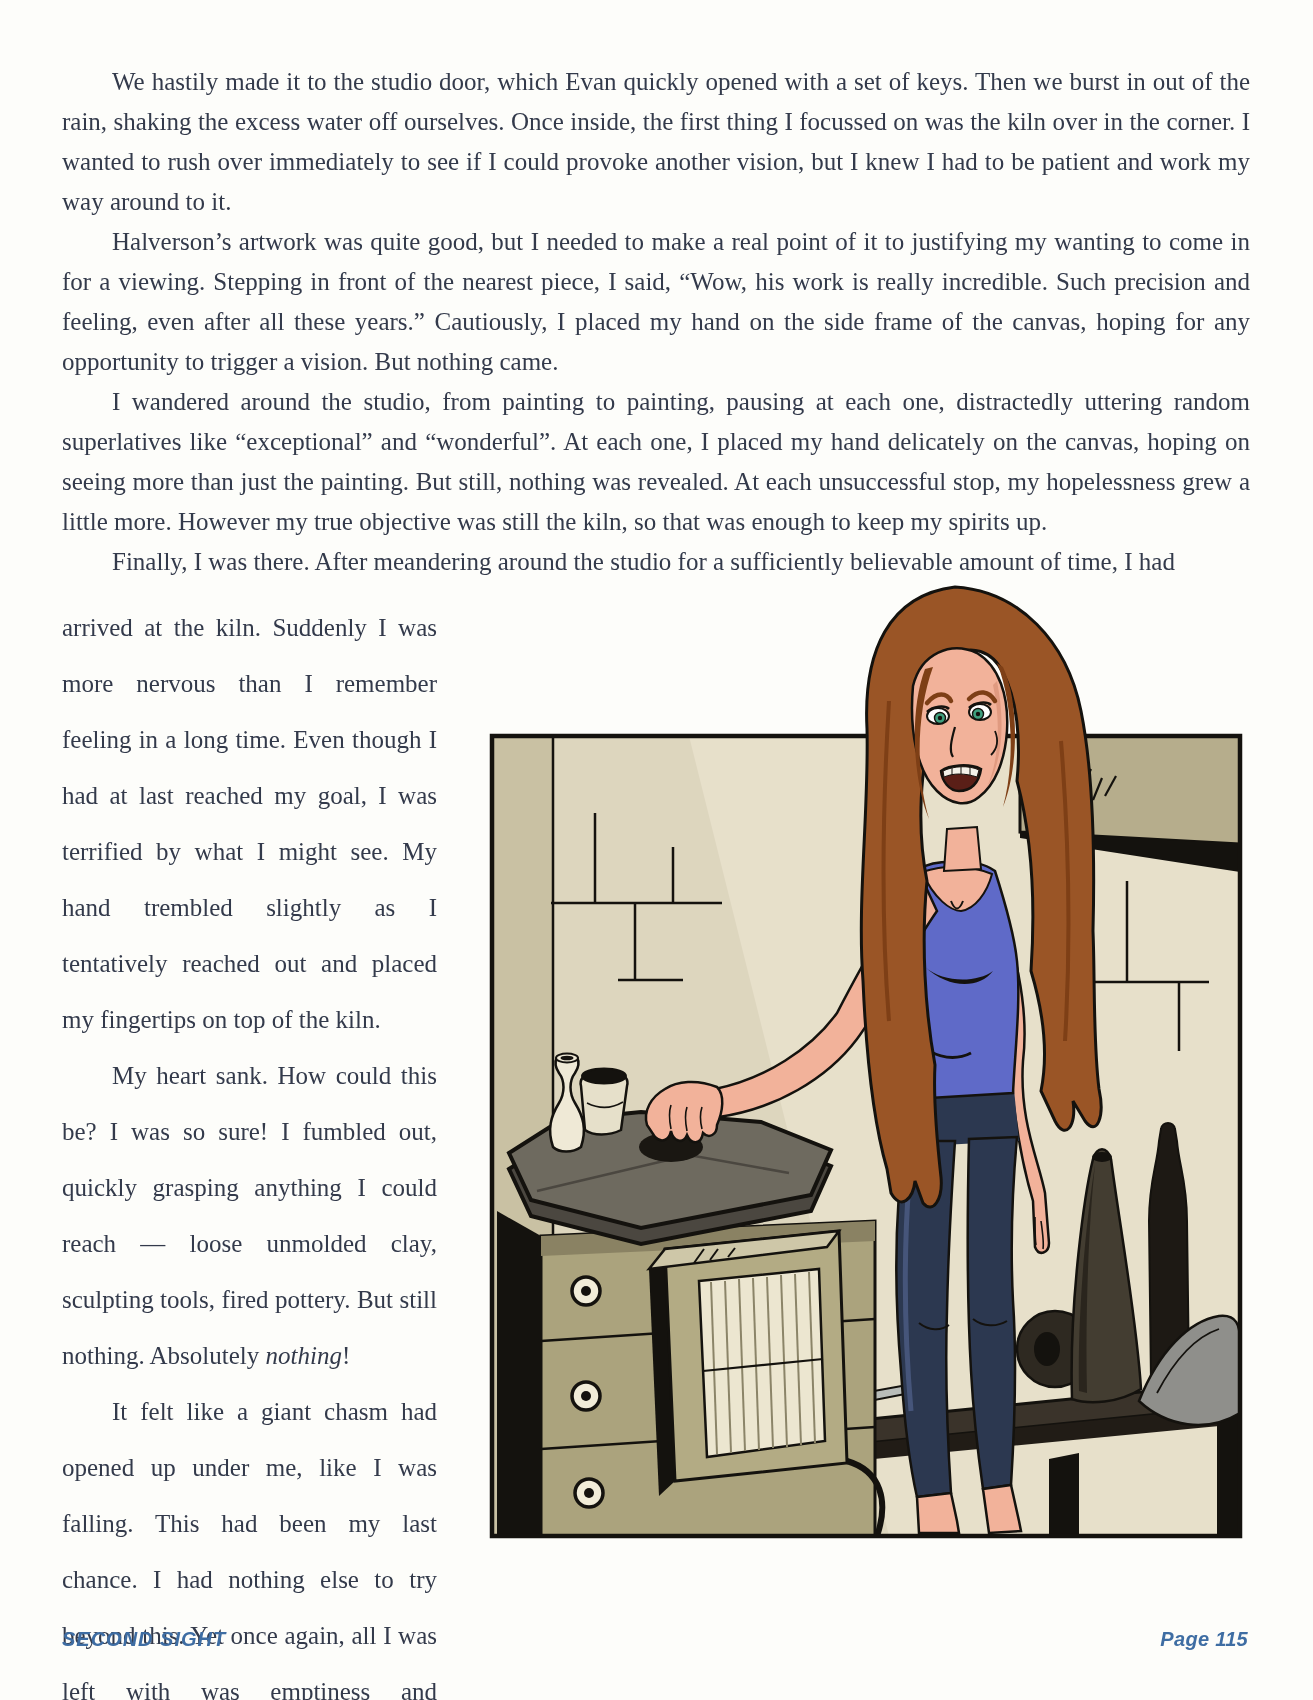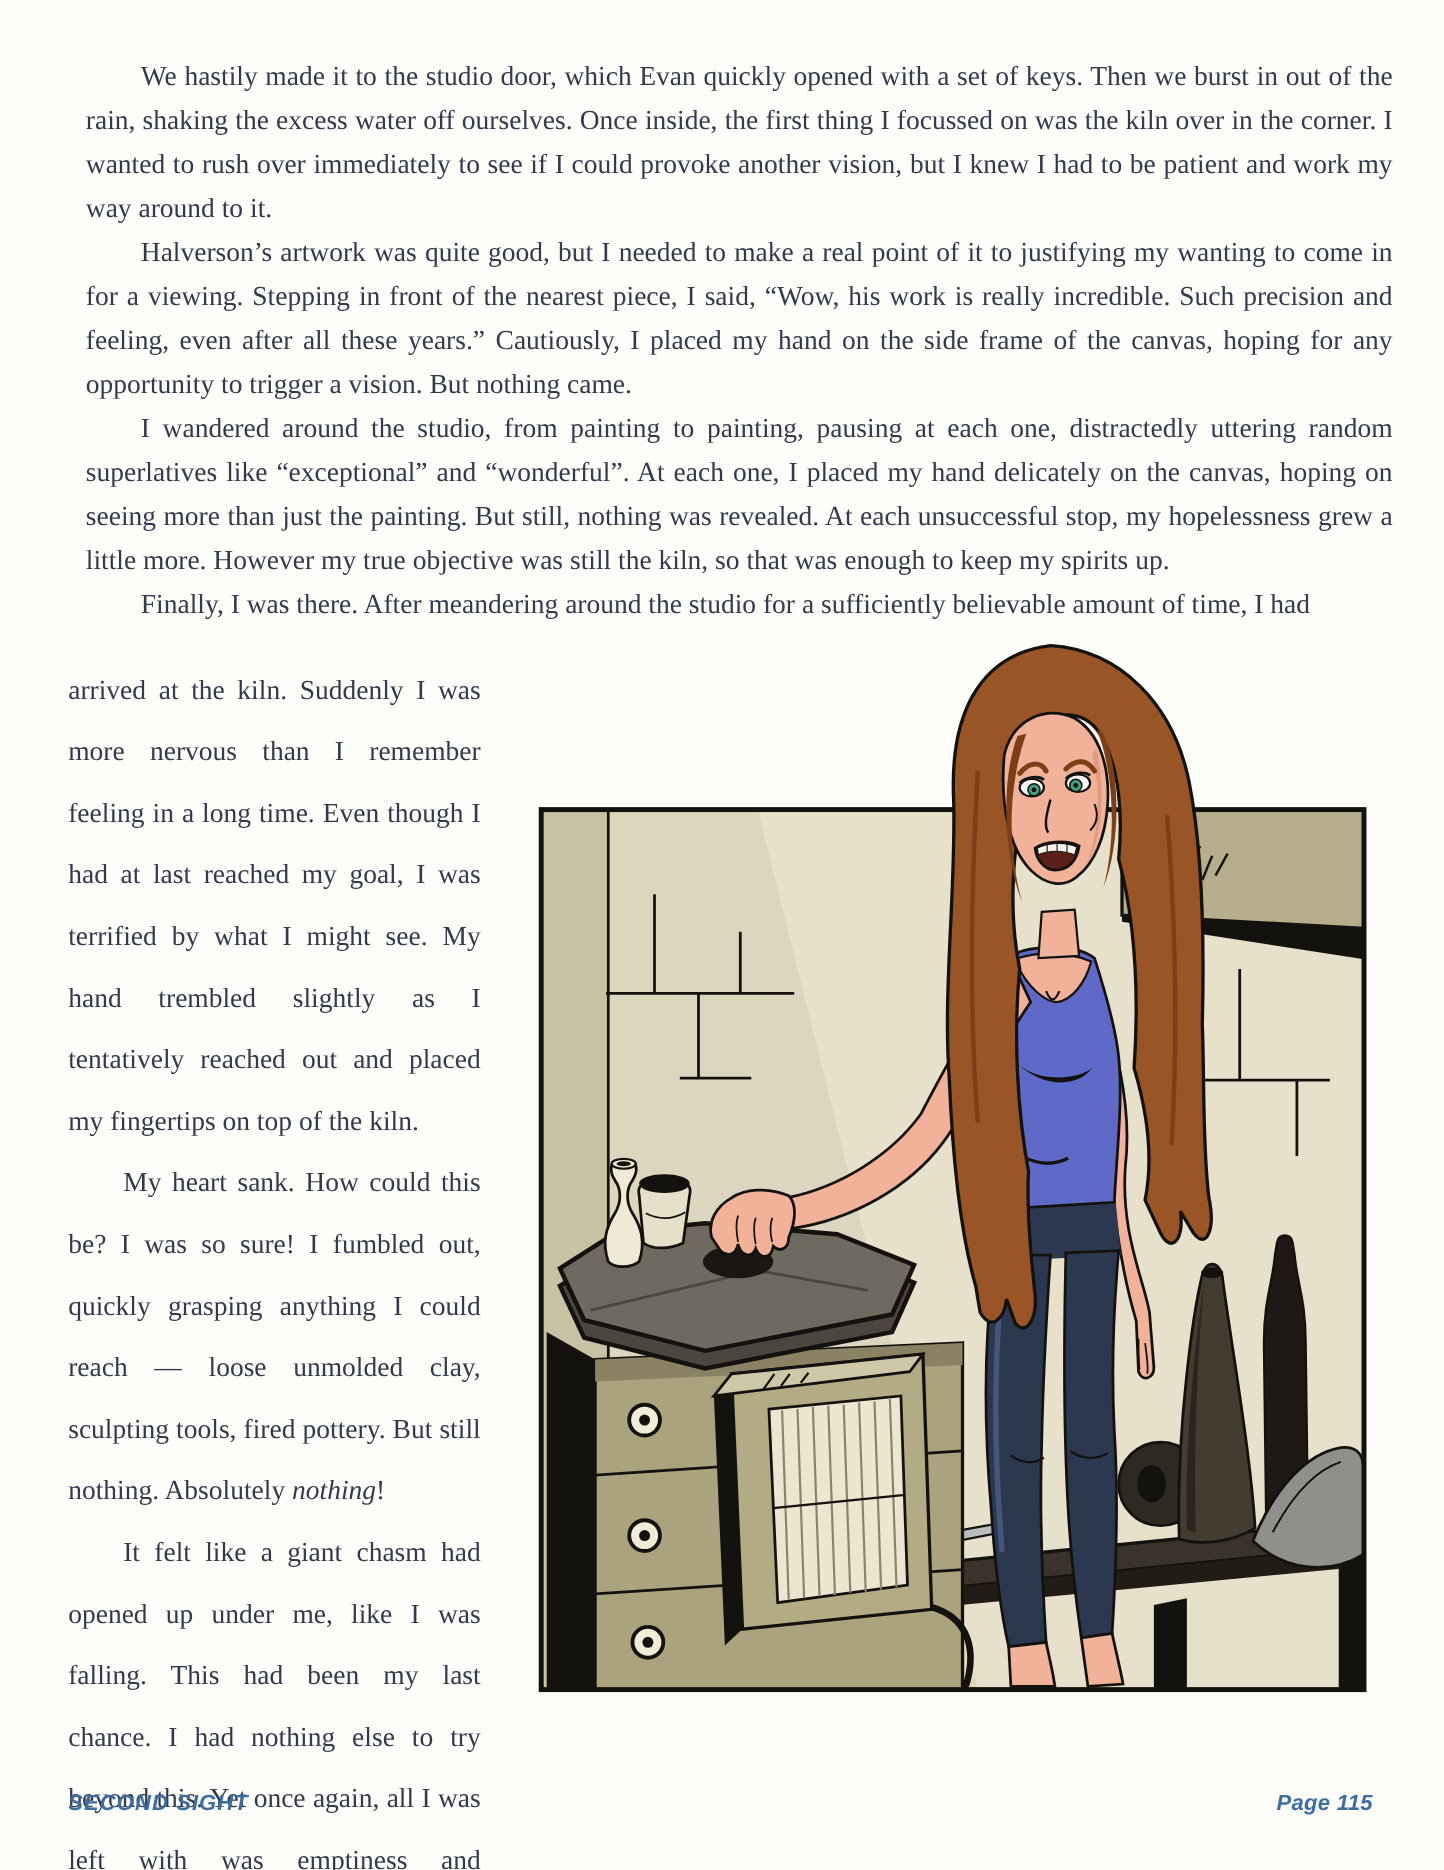--- a/index.html
+++ b/index.html
@@ -3,22 +3,22 @@
 <meta charset="utf-8">
 <style>
   html,body{margin:0;padding:0;}
   body{background:#e8e8e8;font-family:"Liberation Serif", serif;}
   .page{
     position:relative;width:1313px;height:1700px;background:#fdfdfa;
     margin:0 auto;overflow:hidden;
     color:var(--c-text,#333a4b);
   }
   .fulltext{
-    position:absolute;left:62px;top:50px;width:1188px;
-    font-size:25px;line-height:40px;text-align:justify;margin-left:16px;
+    position:absolute;left:62px;top:62px;width:1188px;
+    font-size:25px;line-height:40px;text-align:justify;
   }
   .fulltext p{margin:0;text-indent:50px;}
   .column{
     position:absolute;left:62px;top:600px;width:375px;
     font-size:25px;line-height:56px;text-align:justify;
   }
   .column p{margin:0;text-indent:50px;}
   .column p.cont{text-indent:0;}
   .figure{position:absolute;left:489px;top:581px;width:760px;height:968px;}
   .figure svg{display:block;}

